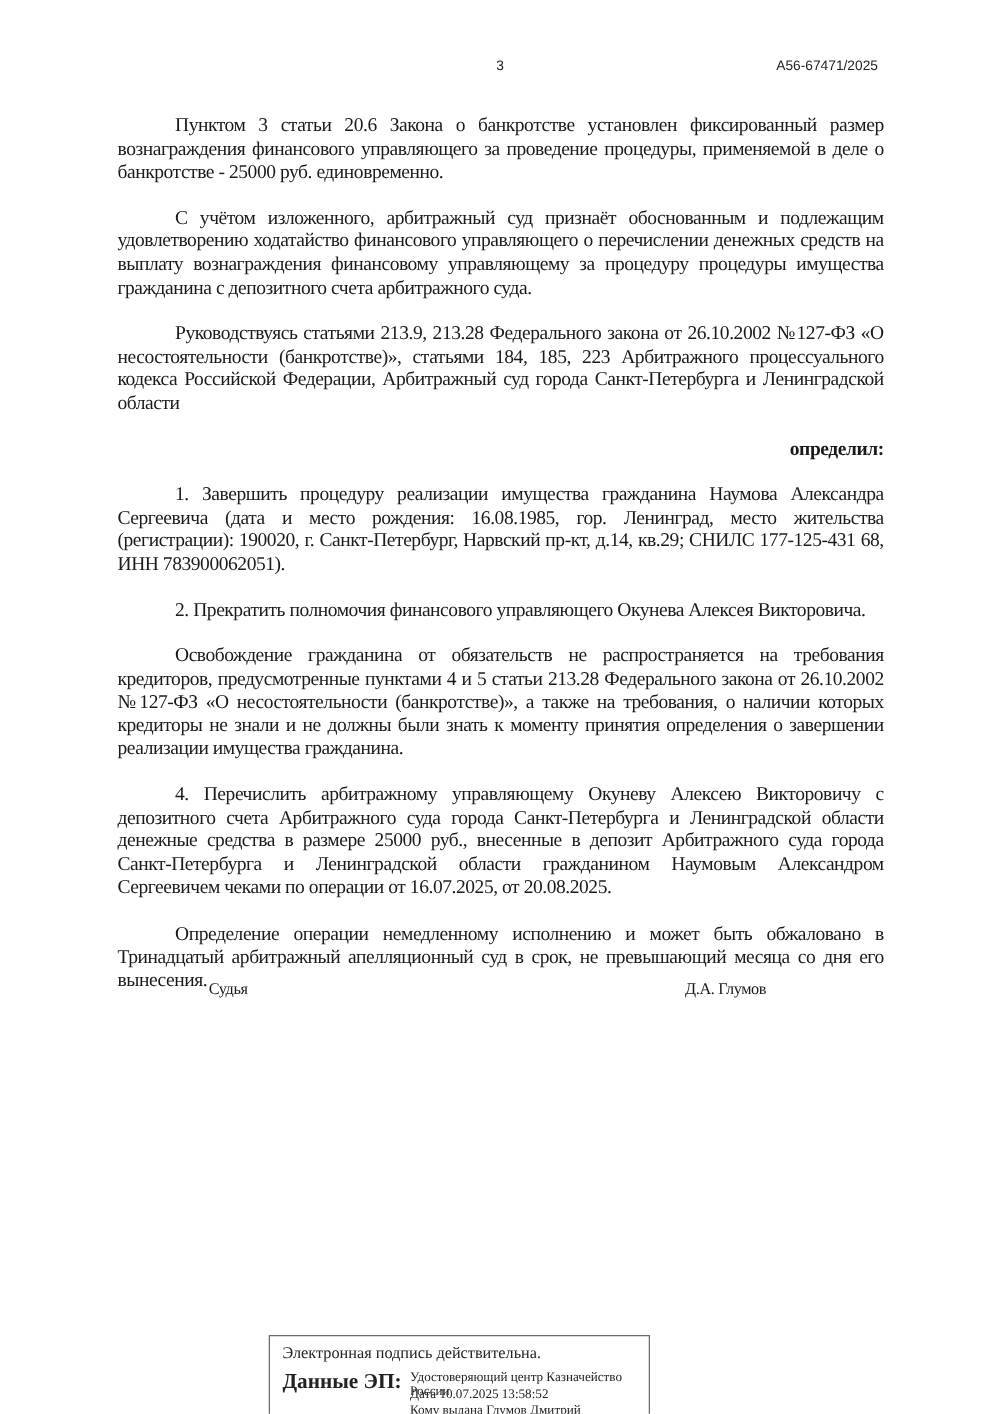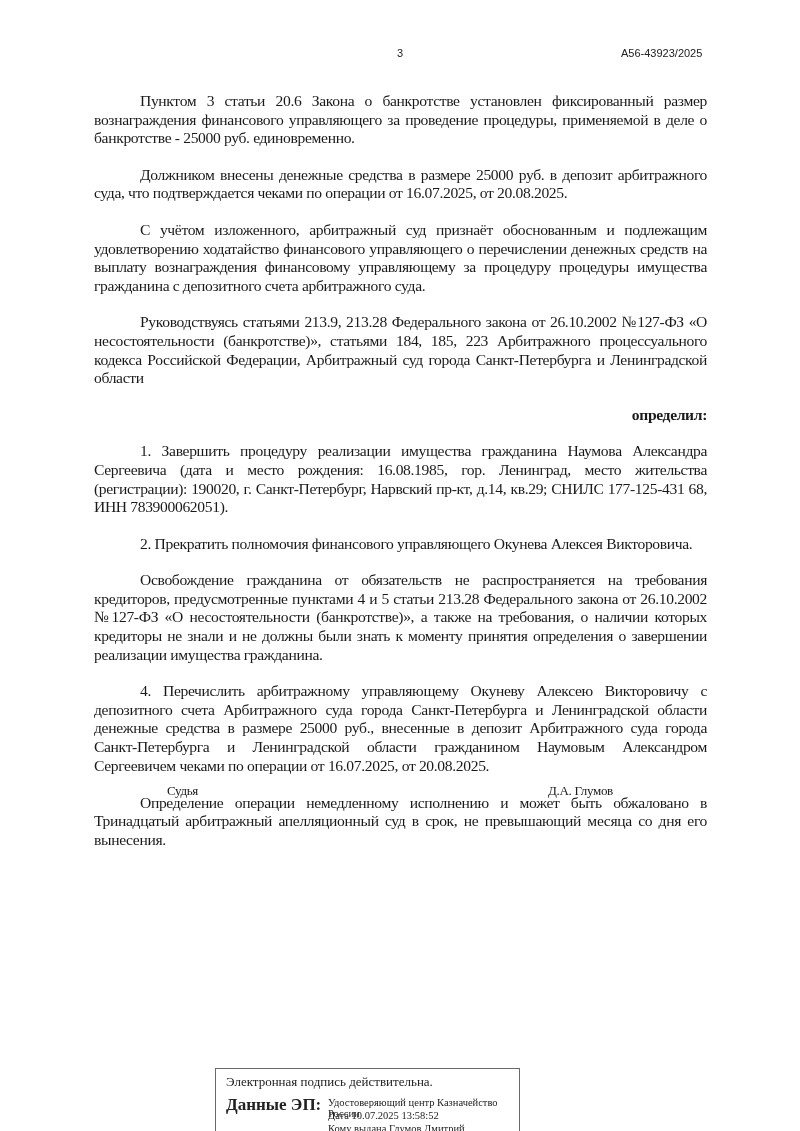--- a/index.html
+++ b/index.html
@@ -29,25 +29,24 @@
   .esig .det { position: absolute; left: 86px; font-size: 10.5px; margin-left: 26px; }
   .esig .d1 { top: 28px; }
   .esig .d2 { top: 41px; }
   .esig .d3 { top: 54px; }
 </style>
 </head>
 <body>
 
 <div class="page">
   <div class="hdr num">3</div>
-  <div class="hdr case">А56-43923/2025</div>
+  <div class="hdr case">А56-67471/2025</div>
 
   <div class="body">
     <p>Пунктом 3 статьи 20.6 Закона о банкротстве установлен фиксированный размер вознаграждения финансового управляющего за проведение процедуры, применяемой в деле о банкротстве - 25000 руб. единовременно.</p>
-    <p>Должником внесены денежные средства в размере 25000 руб. в депозит арбитражного суда, что подтверждается чеками по операции от 16.07.2025, от 20.08.2025.</p>
     <p>С учётом изложенного, арбитражный суд признаёт обоснованным и подлежащим удовлетворению ходатайство финансового управляющего о перечислении денежных средств на выплату вознаграждения финансовому управляющему за процедуру процедуры имущества гражданина с депозитного счета арбитражного суда.</p>
     <p>Руководствуясь статьями 213.9, 213.28 Федерального закона от 26.10.2002 №127-ФЗ «О несостоятельности (банкротстве)», статьями 184, 185, 223 Арбитражного процессуального кодекса Российской Федерации, Арбитражный суд города Санкт-Петербурга и Ленинградской области</p>
     <p class="center">определил:</p>
     <p>1. Завершить процедуру реализации имущества гражданина Наумова Александра Сергеевича (дата и место рождения: 16.08.1985, гор. Ленинград, место жительства (регистрации): 190020, г. Санкт-Петербург, Нарвский пр-кт, д.14, кв.29; СНИЛС 177-125-431 68, ИНН 783900062051).</p>
     <p>2. Прекратить полномочия финансового управляющего Окунева Алексея Викторовича.</p>
     <p>Освобождение гражданина от обязательств не распространяется на требования кредиторов, предусмотренные пунктами 4 и 5 статьи 213.28 Федерального закона от 26.10.2002 №127-ФЗ «О несостоятельности (банкротстве)», а также на требования, о наличии которых кредиторы не знали и не должны были знать к моменту принятия определения о завершении реализации имущества гражданина.</p>
     <p>4. Перечислить арбитражному управляющему Окуневу Алексею Викторовичу с депозитного счета Арбитражного суда города Санкт-Петербурга и Ленинградской области денежные средства в размере 25000 руб., внесенные в депозит Арбитражного суда города Санкт-Петербурга и Ленинградской области гражданином Наумовым Александром Сергеевичем чеками по операции от 16.07.2025, от 20.08.2025.</p>
     <p class="gap">Определение операции немедленному исполнению и может быть обжаловано в Тринадцатый арбитражный апелляционный суд в срок, не превышающий месяца со дня его вынесения.</p>
   </div>
 

